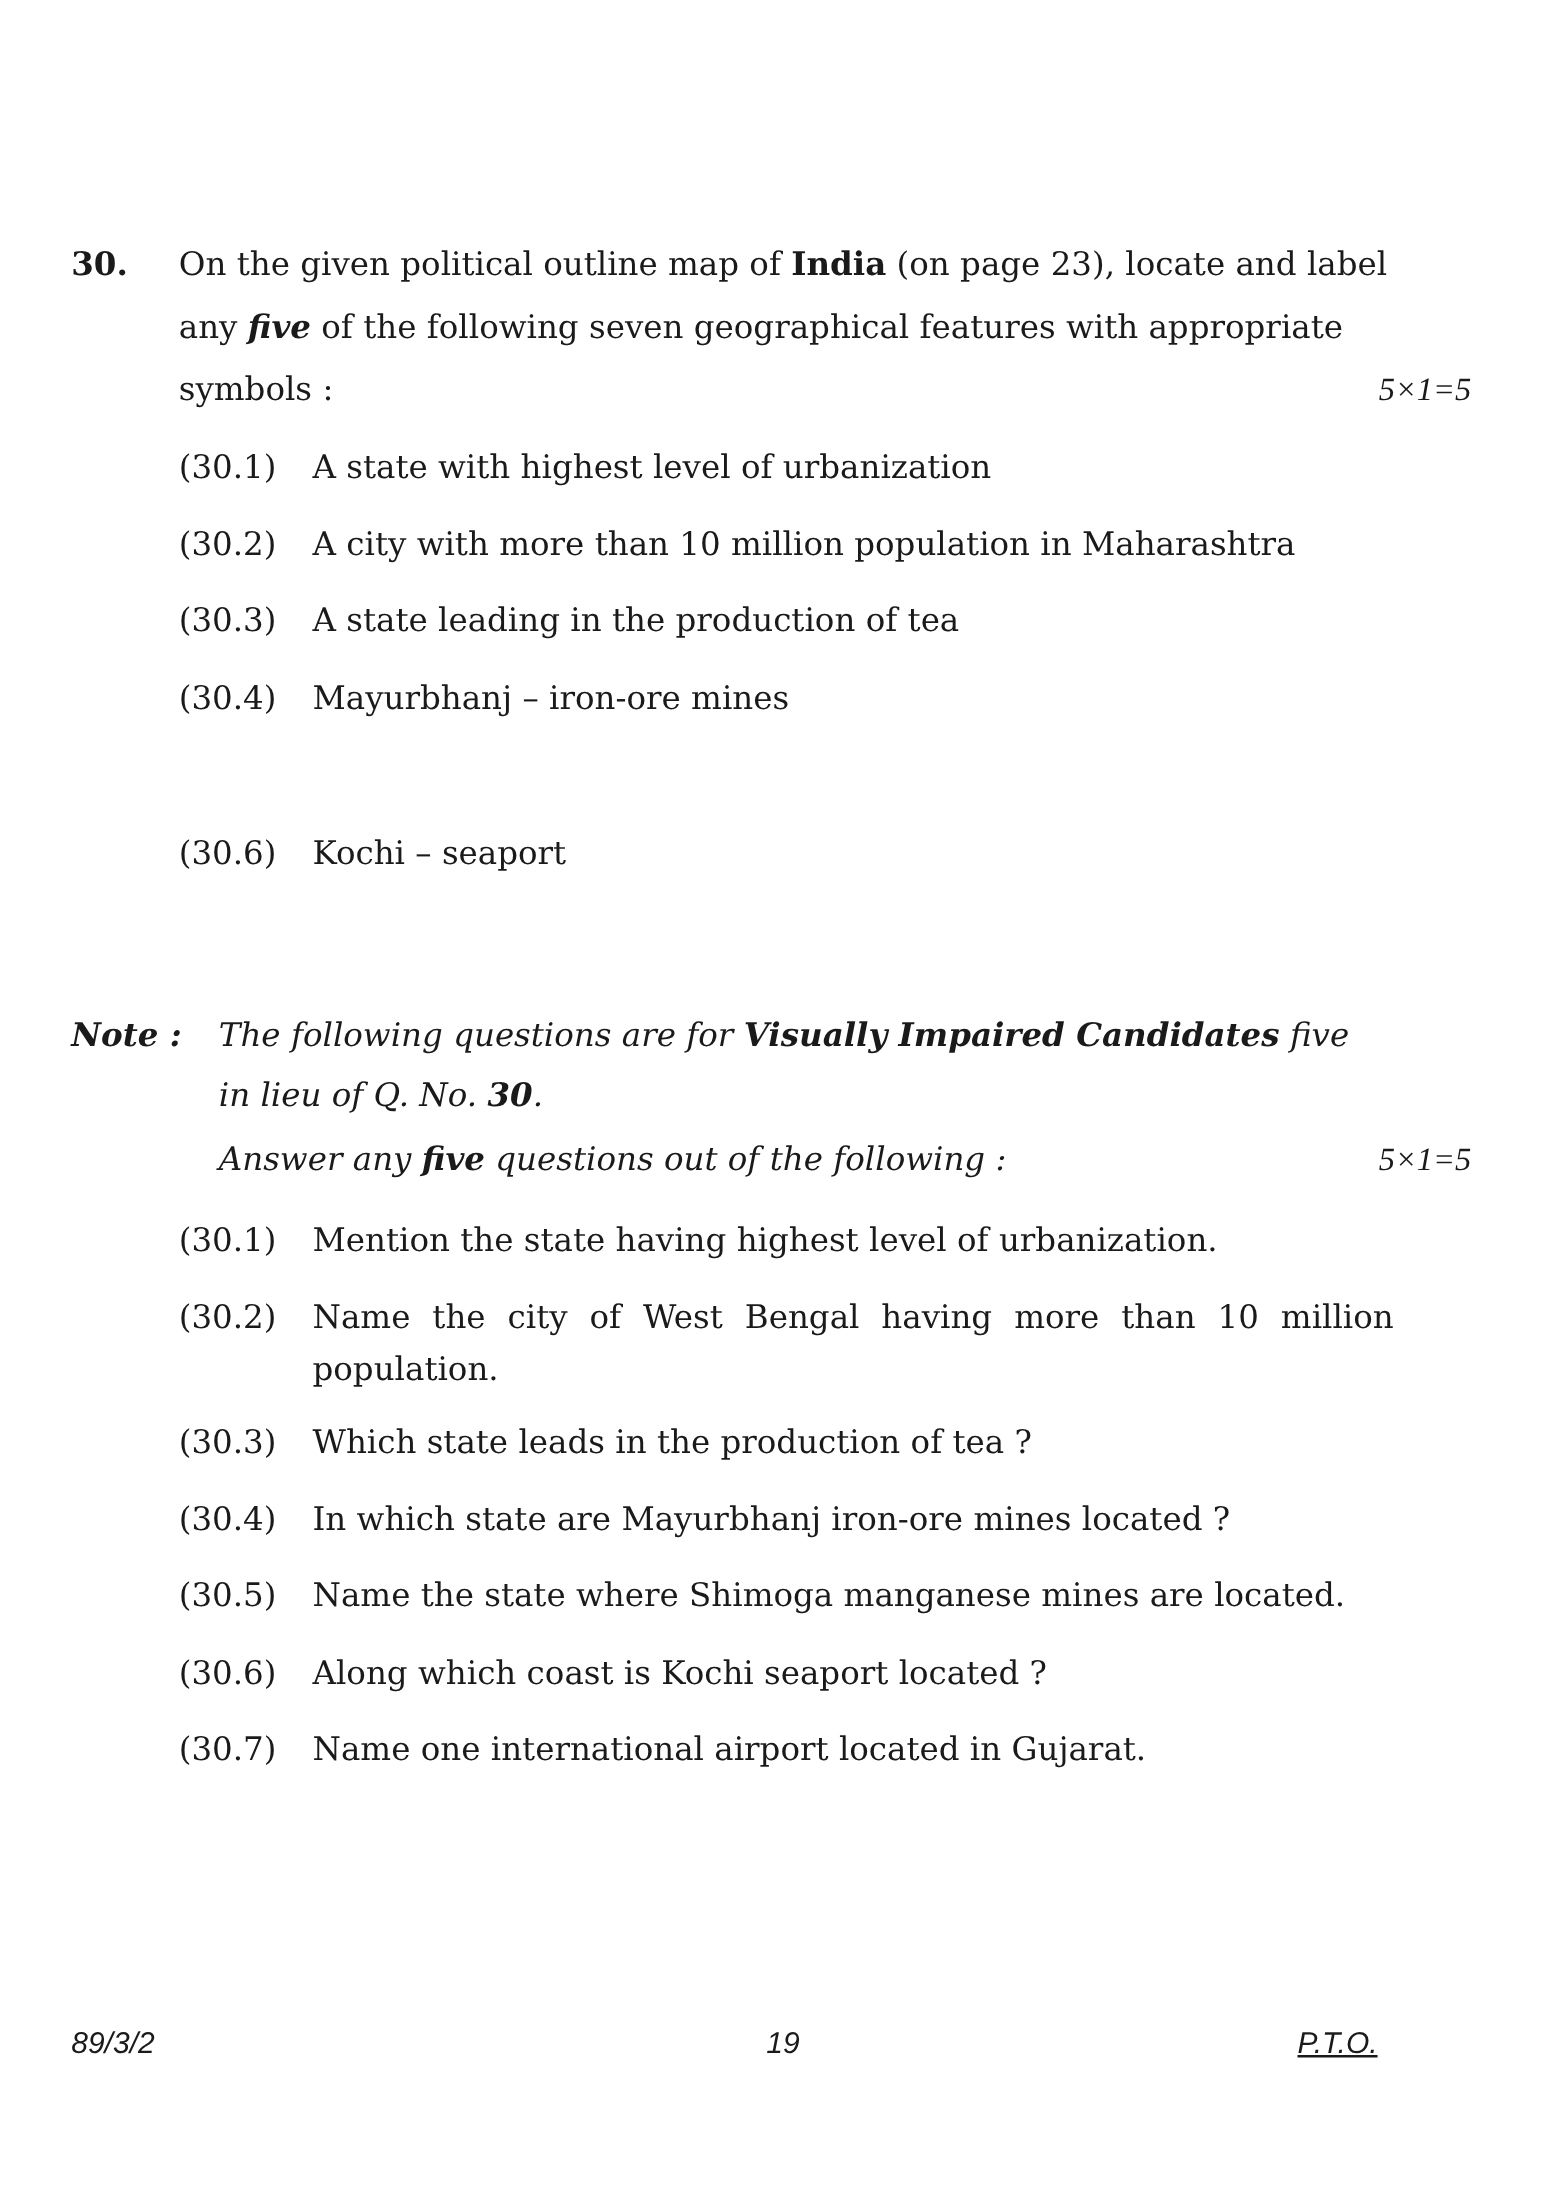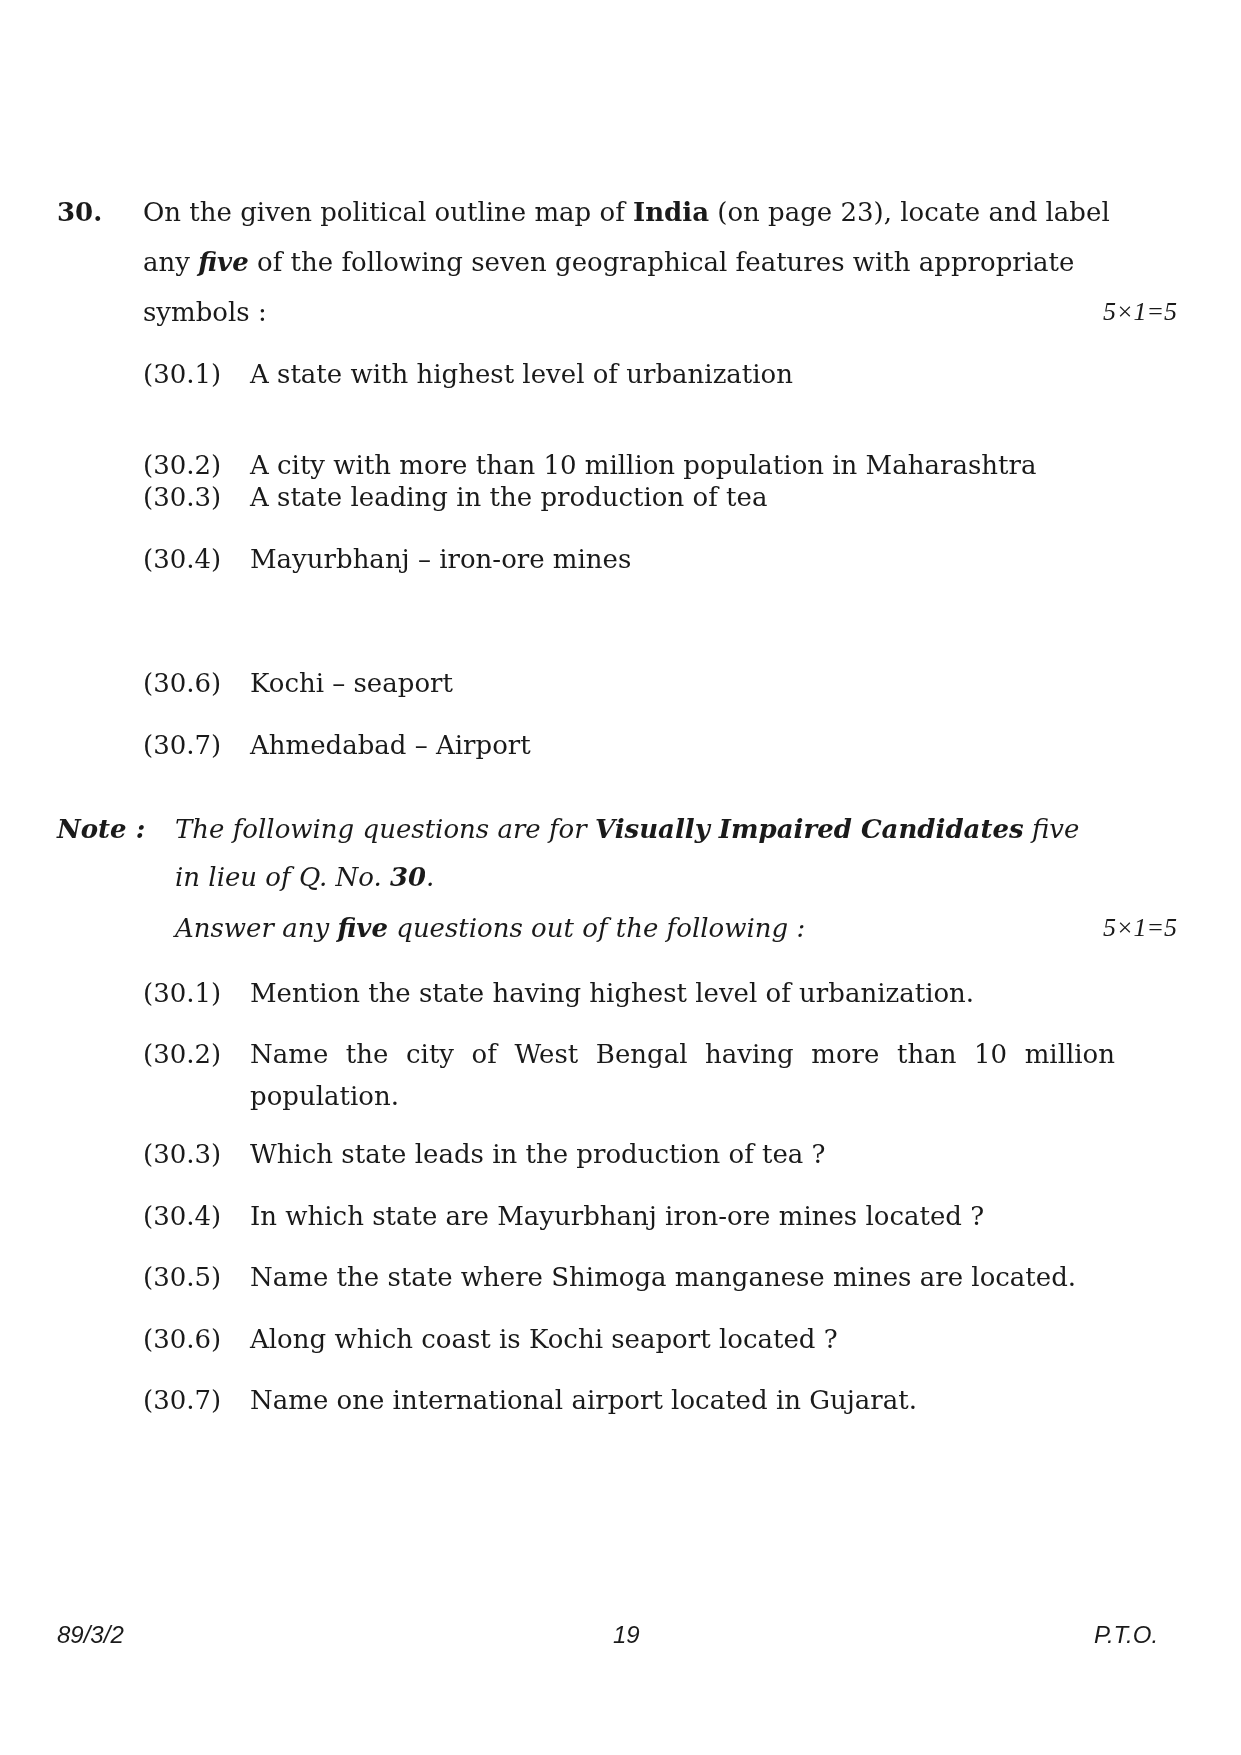--- a/index.html
+++ b/index.html
@@ -35,34 +35,31 @@
   </div>
   <div class="line" style="left:143px; top:245px;">
     <span>any </span><b class="it">five</b><span> of the following seven geographical features with appropriate</span>
   </div>
   <div class="line" style="left:143px; top:295px;">symbols :</div>
   <div class="marks" style="top:295px;">5×1=5</div>
 
   <div class="item" style="top:357px;">
     <span class="lbl">(30.1)</span><span class="txt">A state with highest level of urbanization</span>
   </div>
-  <div class="item" style="top:419px;margin-top:29px;">
+  <div class="item" style="top:419px;">
     <span class="lbl">(30.2)</span><span class="txt">A city with more than 10 million population in Maharashtra</span>
   </div>
   <div class="item" style="top:480px;">
     <span class="lbl">(30.3)</span><span class="txt">A state leading in the production of tea</span>
   </div>
   <div class="item" style="top:542px;">
     <span class="lbl">(30.4)</span><span class="txt">Mayurbhanj – iron-ore mines</span>
   </div>
   <div class="item" style="top:666px;">
     <span class="lbl">(30.6)</span><span class="txt">Kochi – seaport</span>
-  </div>
-  <div class="item" style="top:728px;">
-    <span class="lbl">(30.7)</span><span class="txt">Ahmedabad – Airport</span>
   </div>
 
   <div class="note-label">Note :</div>
   <div class="note-text" style="top:812px;">
     <span>The following questions are for </span><b>Visually Impaired Candidates</b><span> five</span>
   </div>
   <div class="note-text" style="top:860px;">
     <span>in lieu of Q. No. </span><b>30</b><span>.</span>
   </div>
   <div class="note-text" style="top:911px;">
@@ -94,15 +91,15 @@
     <span class="lbl">(30.6)</span>
     <span class="txt" style="top:-4px;">Along which coast is Kochi seaport located ?</span>
   </div>
   <div class="vi-item" style="top:1383px; width:972px; height:40px;">
     <span class="lbl">(30.7)</span>
     <span class="txt" style="top:-4px;">Name one international airport located in Gujarat.</span>
   </div>
 
   <div class="footer" style="left:57px;">89/3/2</div>
   <div class="footer" style="left:613px;">19</div>
-  <div class="footer" style="left:1094px;">P.T.O.</div>
+  <div class="footer" style="left:1038px;text-decoration:underline;">P.T.O.</div>
 
 </div>
 
 </body></html>

